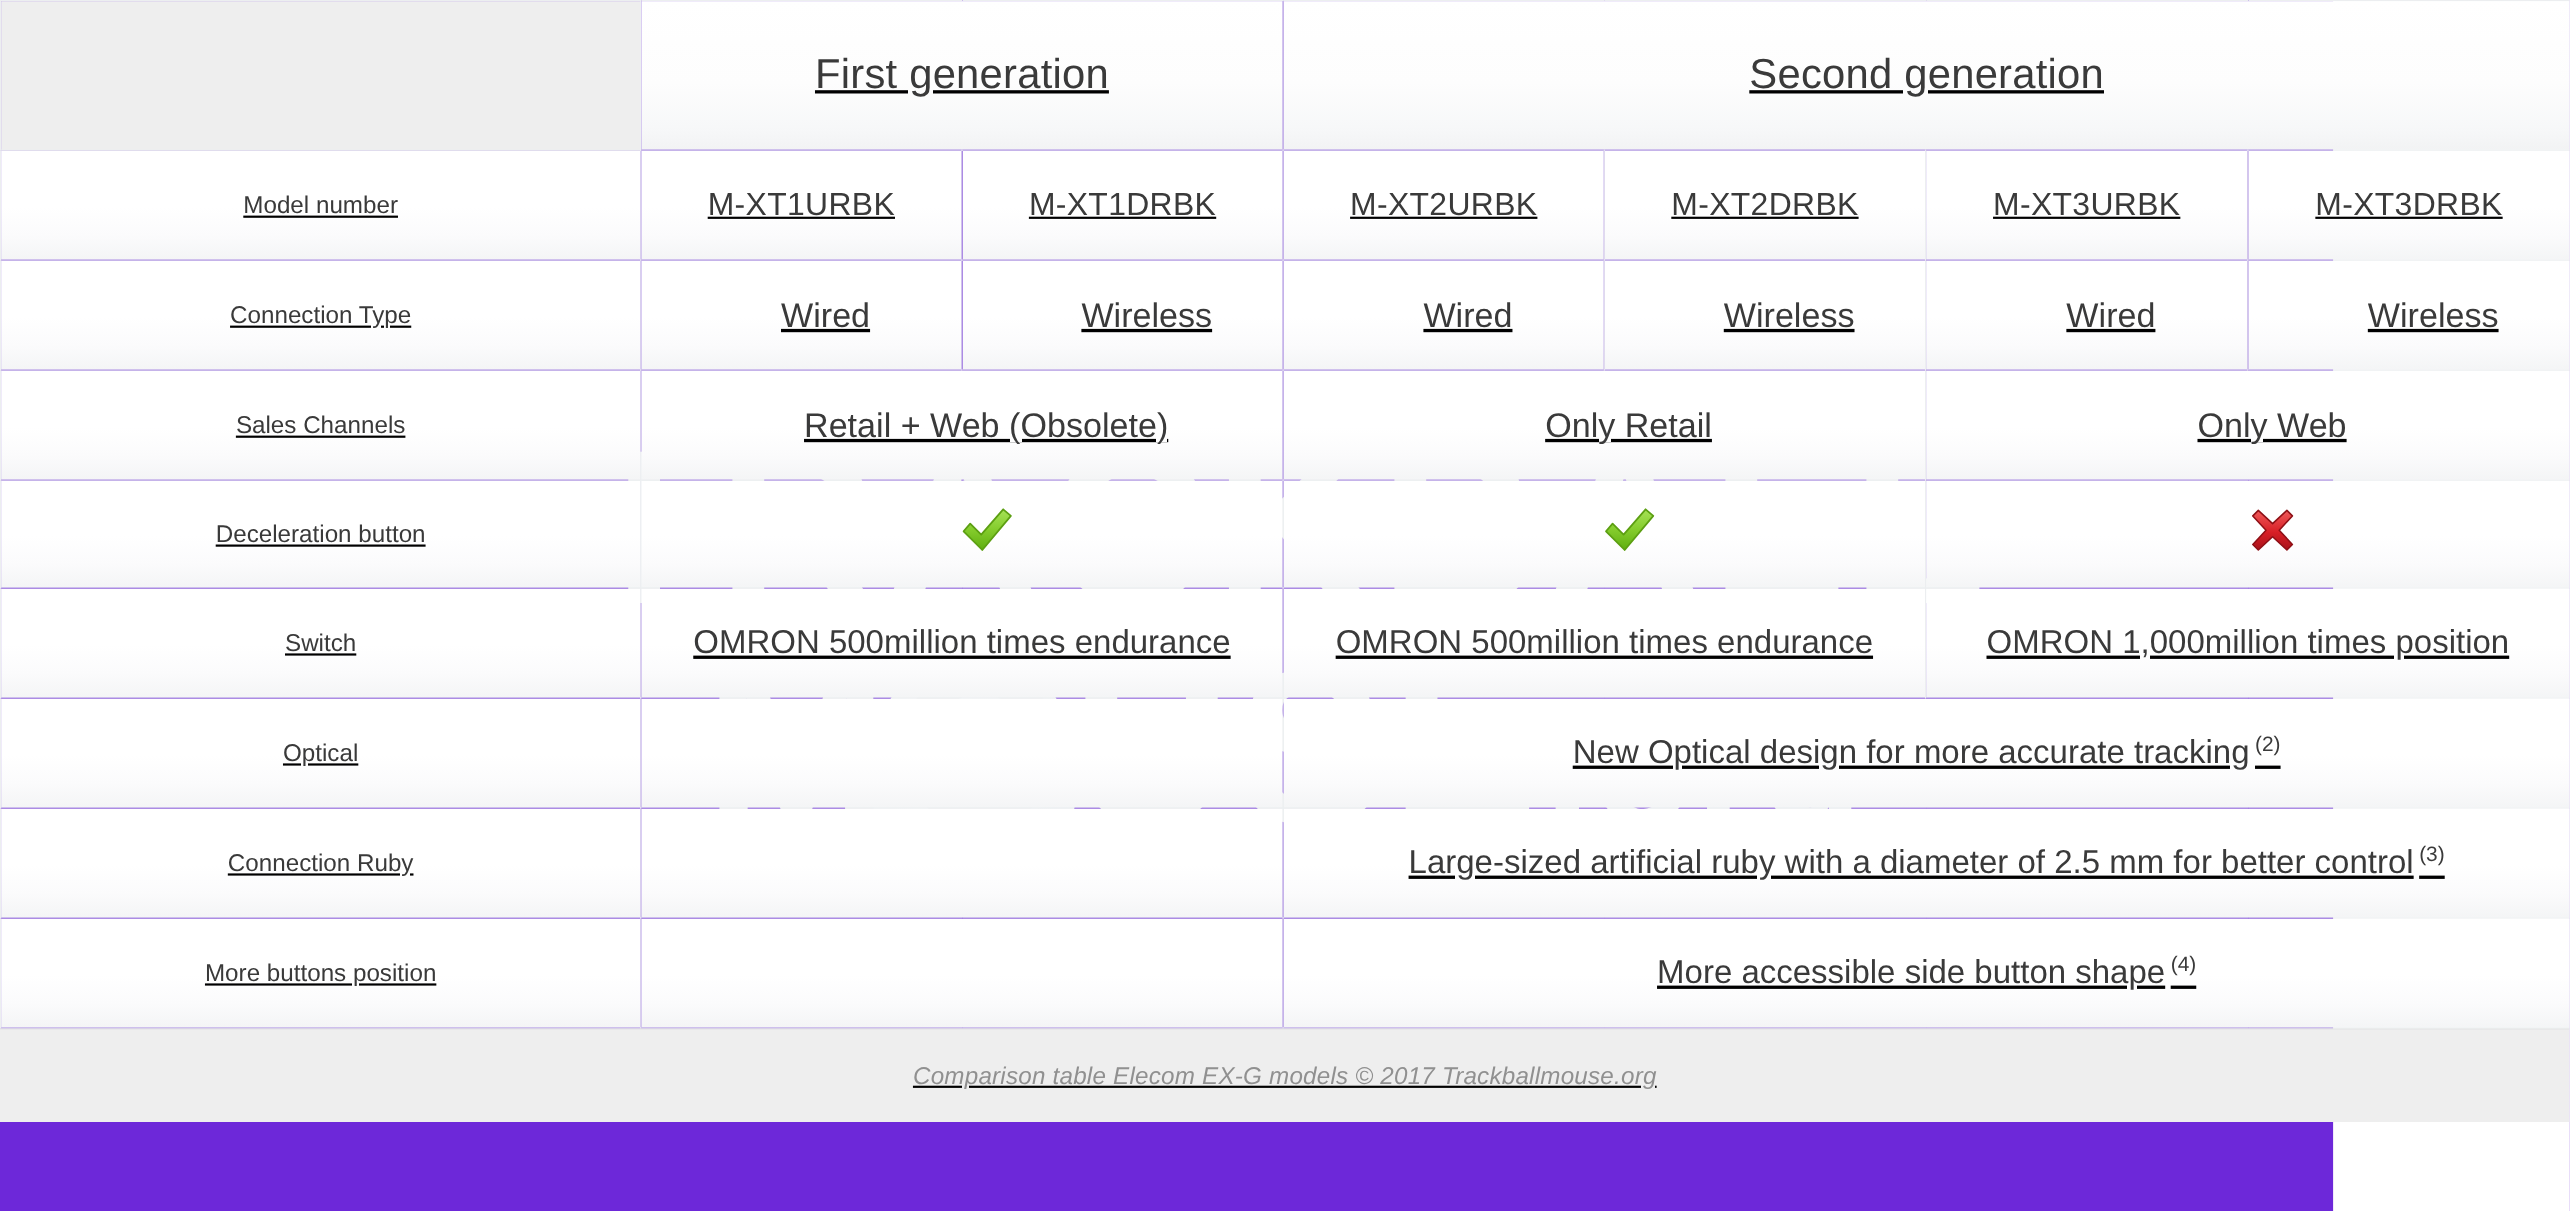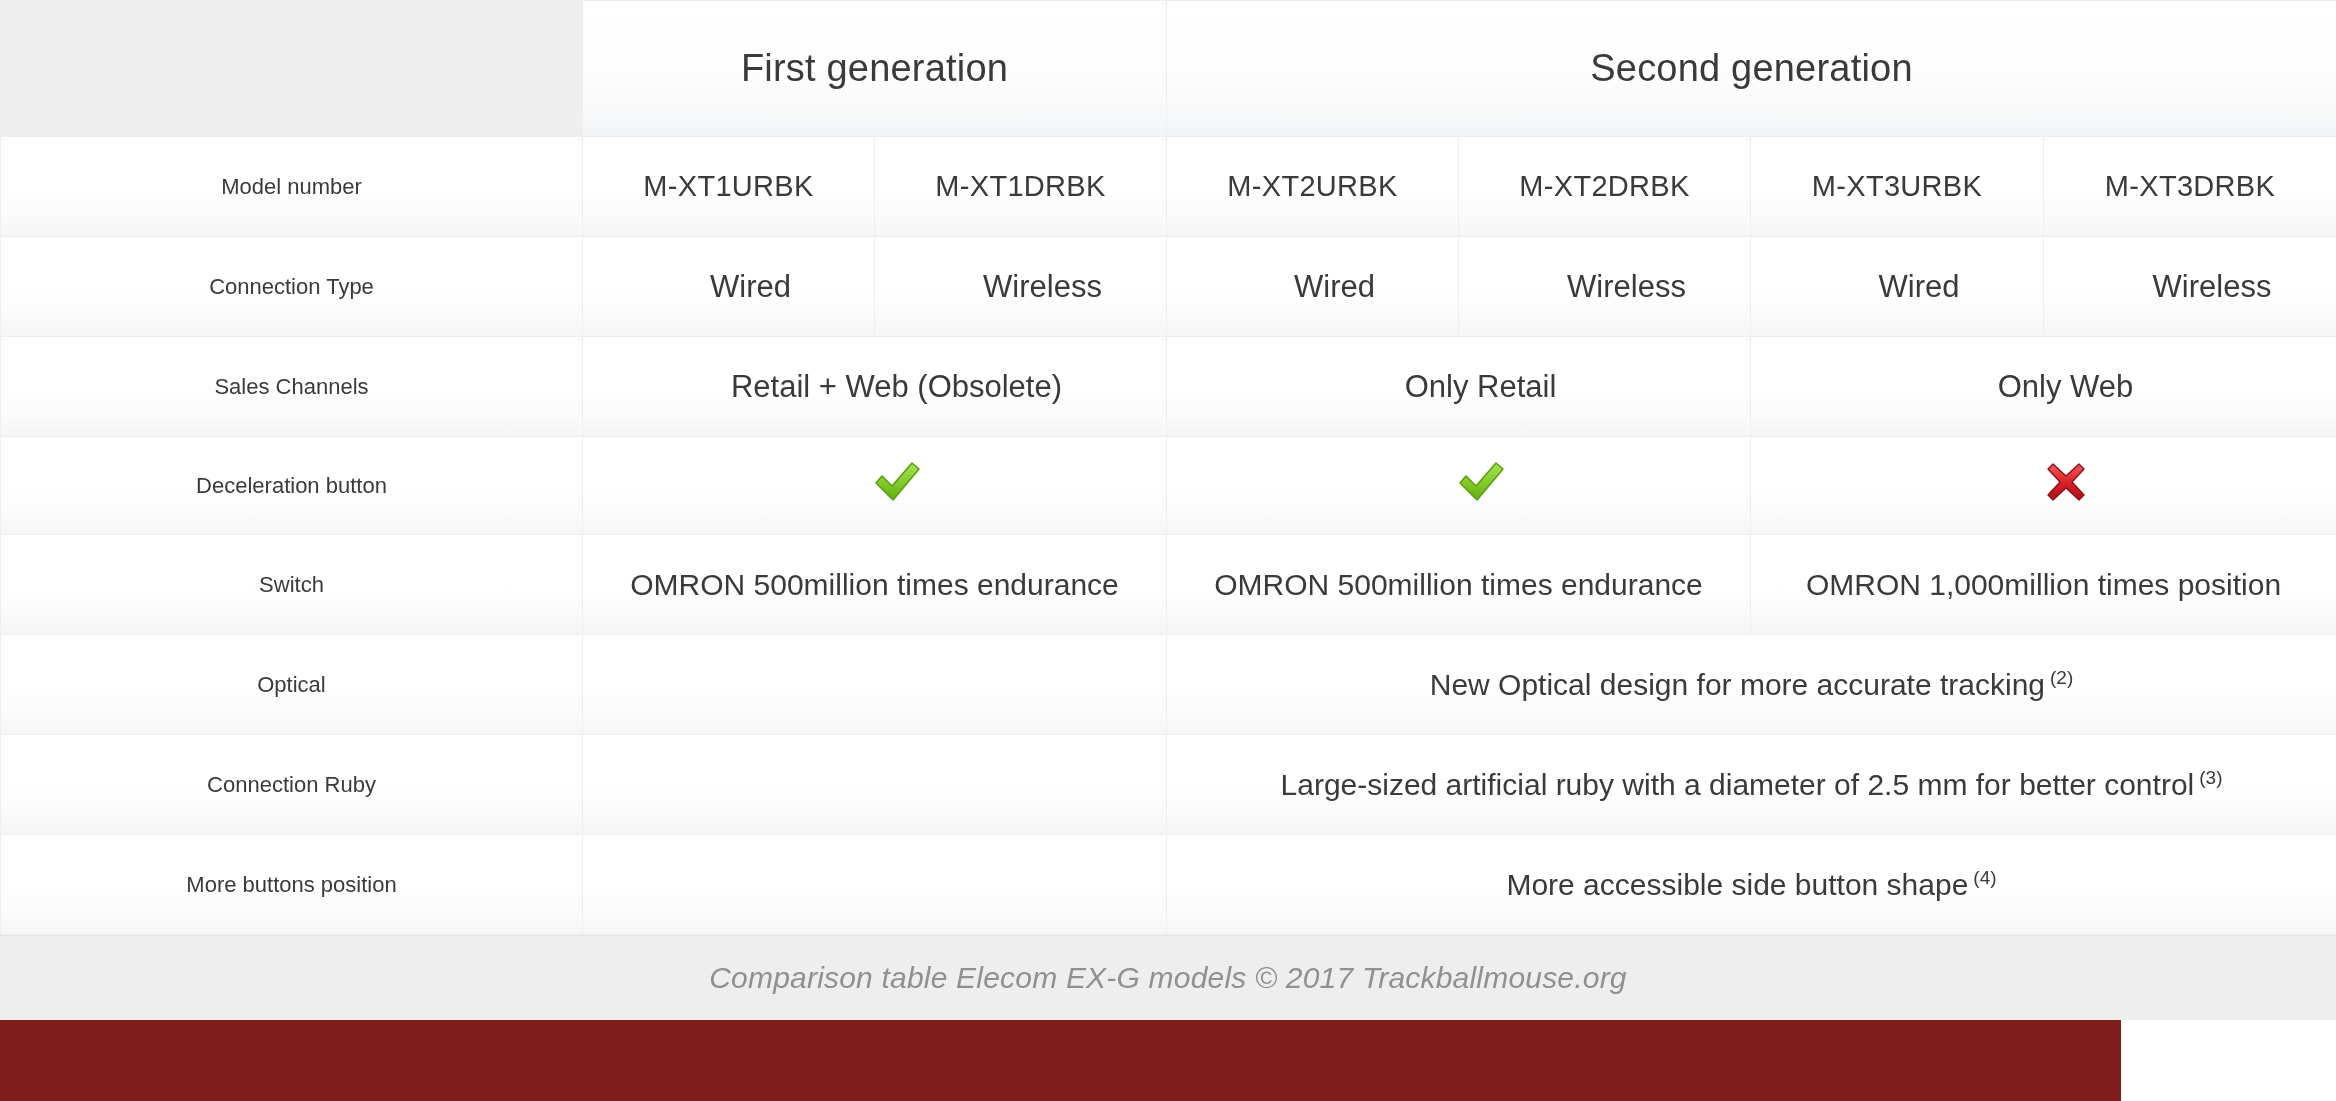--- a/index.html
+++ b/index.html
@@ -7,21 +7,22 @@
     width: 2336px;
     height: 1101px;
     background: #ffffff;
     font-family: "Liberation Sans", sans-serif;
     overflow: hidden;
   }
   #wrap {
     position: relative;
     width: 2121px;
     height: 1101px;
-    background: #7f1d1d;
+    background: #6d28d9;
+    text-decoration: underline;
   }
 
   
   #watermark {
     position: absolute;
     left: 0; top: 0;
     width: 2336px;
     height: 1016px;
     overflow: hidden;
     pointer-events: none;
@@ -145,21 +146,21 @@
     height: 85px;
     background: #eeeeee;
     display: flex;
     align-items: center;
     justify-content: center;
     border-top: 1px solid #e4e5e6;
   }
   #footer .ftxt {
     font-family: "Liberation Sans", sans-serif;
     font-style: italic;
-    font-size: 30px;
+    font-size: 22px;
     color: #909090;
     letter-spacing: 0.2px;
   }
 </style>
 </head>
 <body>
 
 <div id="wrap">
 
   <div id="watermark">

